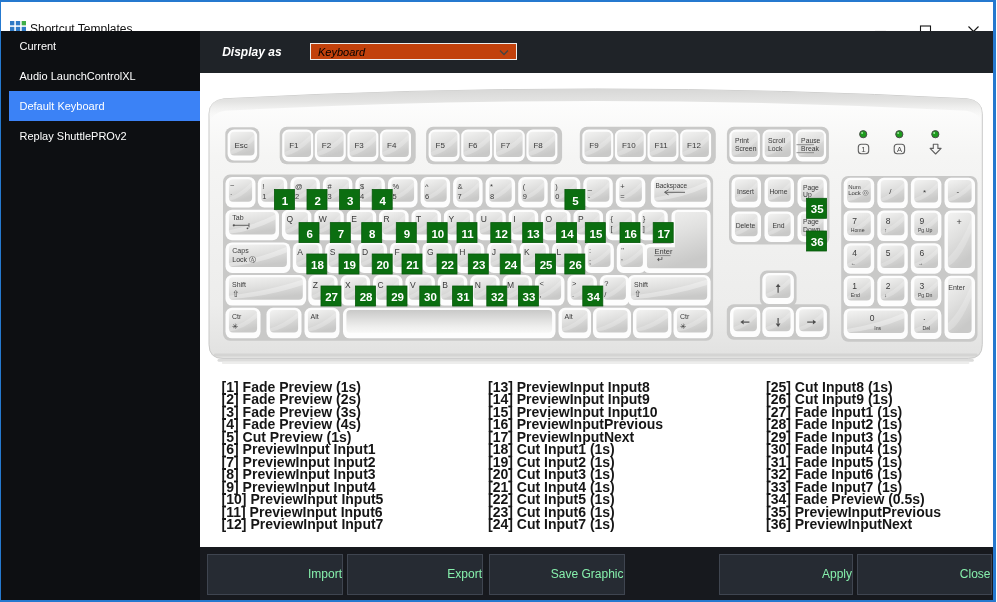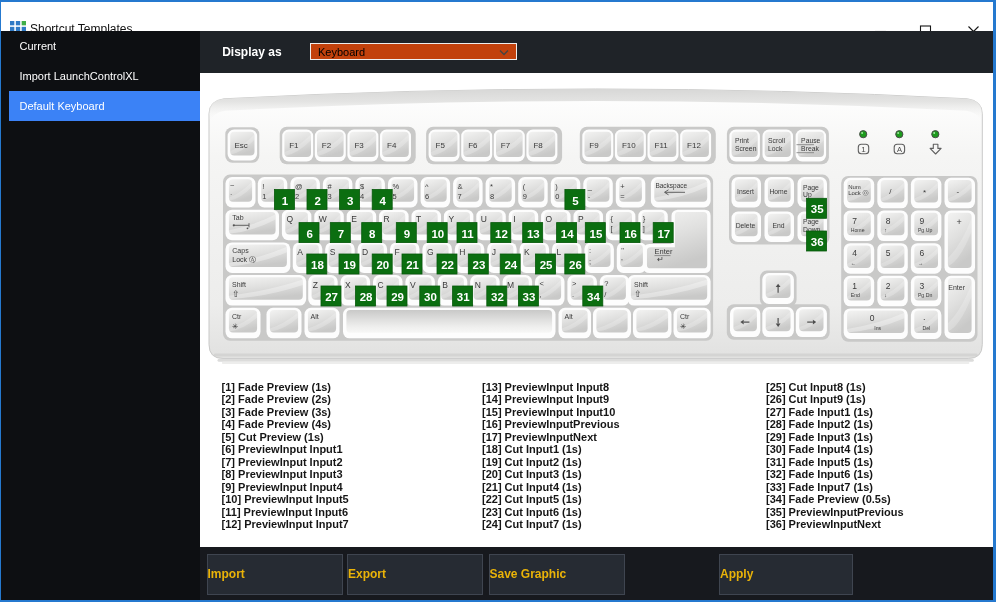--- a/index.html
+++ b/index.html
@@ -5,30 +5,30 @@
 body { font-family:"Liberation Sans", sans-serif; position:relative; background:#fff; -webkit-font-smoothing:antialiased; }
 #win { position:absolute; left:0; top:0; width:996px; height:602px; border:1px solid #2579cf; border-top:2px solid #2579cf; border-bottom:2px solid #2579cf; border-right:3px solid #2579cf; }
 #titlebar { position:absolute; left:0; top:14px; width:100%; height:29px; background:#fff; }
 #ticon { position:absolute; left:9px; top:5px; width:16px; height:16px; }
 #ttext { position:absolute; left:29px; top:6px; font-size:12px; color:#121212; }
 .wbtn { position:absolute; top:0; height:29px; width:45px; }
 #tmin  { right:90px; } #tmax { right:45px; } #tclose { right:0; }
 #sidebar { position:absolute; left:0; top:29px; width:199px; height:569px; background:#0d0f12; }
 .sitem { position:absolute; left:8px; width:100%; height:30px; line-height:30px; padding-left:10.5px;
          color:#fff; font-size:11px; font-weight:normal; }
-#topbar { position:absolute; left:199px; top:29px; width:793px; height:42px; background:#1f2328; }
+#topbar { position:absolute; left:199px; top:29px; width:793px; height:42px; background:#1f2328;font-style:italic; }
 #dlabel { position:absolute; left:22.2px; top:14px; color:#fff; font-size:12px; font-weight:bold; }
 #combo { position:absolute; left:110px; top:11.5px; width:207px; height:17.5px; background:#c2410c;
          border:1px solid #eeeeee; }
 #combo span { position:absolute; left:7px; top:2.5px; font-size:11px; color:#000; }
 #content { position:absolute; left:199px; top:71px; width:793px; height:474px; background:#fff; }
-.slist { position:absolute; top:308px; font-size:11px; font-weight:bold; color:#161616; line-height:12.45px; white-space:pre; }
+.slist { position:absolute; top:308px; font-size:14px; font-weight:bold; color:#161616; line-height:12.45px; white-space:pre; }
 #botbar { position:absolute; left:199px; top:545px; width:793px; height:53px; background:#17191e; }
 .bbtn { position:absolute; top:7px; height:41px; background:#262b33; border:1px solid #3f4550;
-        color:#eab308; font-size:12px; font-weight:bold; text-align:left; line-height:39px; }
+        color:#86efac; font-size:12px; font-weight:normal; text-align:right; line-height:39px; }
 </style></head><body>
 <div id="win">
 <div id="titlebar">
  <svg id="ticon" viewBox="0 0 17 17">
   <rect x="0" y="0" width="4.6" height="4.6" fill="#2f7ac5"></rect>
         <rect x="6.2" y="0" width="4.6" height="4.6" fill="#2f7ac5"></rect>
         <rect x="12.4" y="0" width="4.6" height="4.6" fill="#3fae49"></rect>
   <rect x="0" y="6.2" width="4.6" height="4.6" fill="#2f7ac5"></rect>
         <rect x="6.2" y="6.2" width="4.6" height="4.6" fill="#2f7ac5"></rect>
         <rect x="12.4" y="6.2" width="4.6" height="4.6" fill="#2f7ac5"></rect>
@@ -42,35 +42,36 @@
       </svg>
  <svg class="wbtn" id="tmax" viewBox="0 0 45 29">
         <rect x="17.5" y="10" width="10" height="10" fill="none" stroke="#171717" stroke-width="1.1"></rect>
       </svg>
  <svg class="wbtn" id="tclose" viewBox="0 0 45 29">
         <path d="M 20.5 10.5 L 30.5 20.5 M 30.5 10.5 L 20.5 20.5" stroke="#171717" stroke-width="1.1"></path>
       </svg>
 </div>
 <div id="sidebar">
  <div class="sitem" style="top:-0.5px">Current</div>
- <div class="sitem" style="top:29.5px">Import LaunchControlXL</div>
+ <div class="sitem" style="top:29.5px">Audio LaunchControlXL</div>
  <div class="sitem" style="top:59.5px; background:#3b82f6">Default Keyboard</div>
+ <div class="sitem" style="top:89.5px">Replay ShuttlePROv2</div>
 </div>
 <div id="topbar">
  <span id="dlabel">Display as</span>
  <div id="combo">
         <span>Keyboard</span>
   <svg style="position:absolute;right:7px;top:5px" width="10" height="8" viewBox="0 0 10 8">
           <path d="M 1 1.5 L 5 5.5 L 9 1.5" fill="none" stroke="#444" stroke-width="1.3"></path>
         </svg>
  </div>
 </div>
 <div id="content">
       <div class="slist" style="left:21.599999999999994px">[1] Fade Preview (1s)<br>[2] Fade Preview (2s)<br>[3] Fade Preview (3s)<br>[4] Fade Preview (4s)<br>[5] Cut Preview (1s)<br>[6] PreviewInput Input1<br>[7] PreviewInput Input2<br>[8] PreviewInput Input3<br>[9] PreviewInput Input4<br>[10] PreviewInput Input5<br>[11] PreviewInput Input6<br>[12] PreviewInput Input7</div>
-      <div class="slist" style="left:282px">[13] PreviewInput Input8<br>[14] PreviewInput Input9<br>[15] PreviewInput Input10<br>[16] PreviewInputPrevious<br>[17] PreviewInputNext<br>[18] Cut Input1 (1s)<br>[19] Cut Input2 (1s)<br>[20] Cut Input3 (1s)<br>[21] Cut Input4 (1s)<br>[22] Cut Input5 (1s)<br>[23] Cut Input6 (1s)<br>[24] Cut Input7 (1s)</div>
+      <div class="slist" style="left:288px">[13] PreviewInput Input8<br>[14] PreviewInput Input9<br>[15] PreviewInput Input10<br>[16] PreviewInputPrevious<br>[17] PreviewInputNext<br>[18] Cut Input1 (1s)<br>[19] Cut Input2 (1s)<br>[20] Cut Input3 (1s)<br>[21] Cut Input4 (1s)<br>[22] Cut Input5 (1s)<br>[23] Cut Input6 (1s)<br>[24] Cut Input7 (1s)</div>
       <div class="slist" style="left:566px">[25] Cut Input8 (1s)<br>[26] Cut Input9 (1s)<br>[27] Fade Input1 (1s)<br>[28] Fade Input2 (1s)<br>[29] Fade Input3 (1s)<br>[30] Fade Input4 (1s)<br>[31] Fade Input5 (1s)<br>[32] Fade Input6 (1s)<br>[33] Fade Input7 (1s)<br>[34] Fade Preview (0.5s)<br>[35] PreviewInputPrevious<br>[36] PreviewInputNext</div>
     </div>
 <svg width="797" height="300" viewBox="0 0 797 300" font-family="'Liberation Sans', sans-serif" style="position:absolute;left:199px;top:71px">
       <defs>
 <linearGradient id="bodyg" x1="0" y1="0" x2="0" y2="1">
  <stop offset="0" stop-color="#ffffff"></stop>
           <stop offset="0.25" stop-color="#f5f5f4"></stop>
  <stop offset="0.8" stop-color="#ededec"></stop>
           <stop offset="1" stop-color="#e1e1e0"></stop>
 </linearGradient>
@@ -646,13 +647,14 @@
 <rect x="606.6" y="125.3" width="20" height="20" fill="#0b6e10" stroke="#07590b" stroke-width="0.8"></rect>
 <text x="617.2" y="140.3" font-size="11.5" fill="#fff" font-weight="bold" text-anchor="middle">35</text>
 <rect x="606.6" y="158.0" width="20" height="20" fill="#0b6e10" stroke="#07590b" stroke-width="0.8"></rect>
 <text x="617.2" y="173.0" font-size="11.5" fill="#fff" font-weight="bold" text-anchor="middle">36</text>
     </svg>
 <div id="botbar">
  <div class="bbtn" style="left:6.5px;  width:136.5px">Import</div>
  <div class="bbtn" style="left:288.5px;width:136px">Save Graphic</div>
  <div class="bbtn" style="left:147px;width:136px">Export</div>
  <div class="bbtn" style="left:519px;width:134px">Apply</div>
+ <div class="bbtn" style="left:656.5px;width:135px">Close</div>
 </div>
 </div>
 </body></html>

